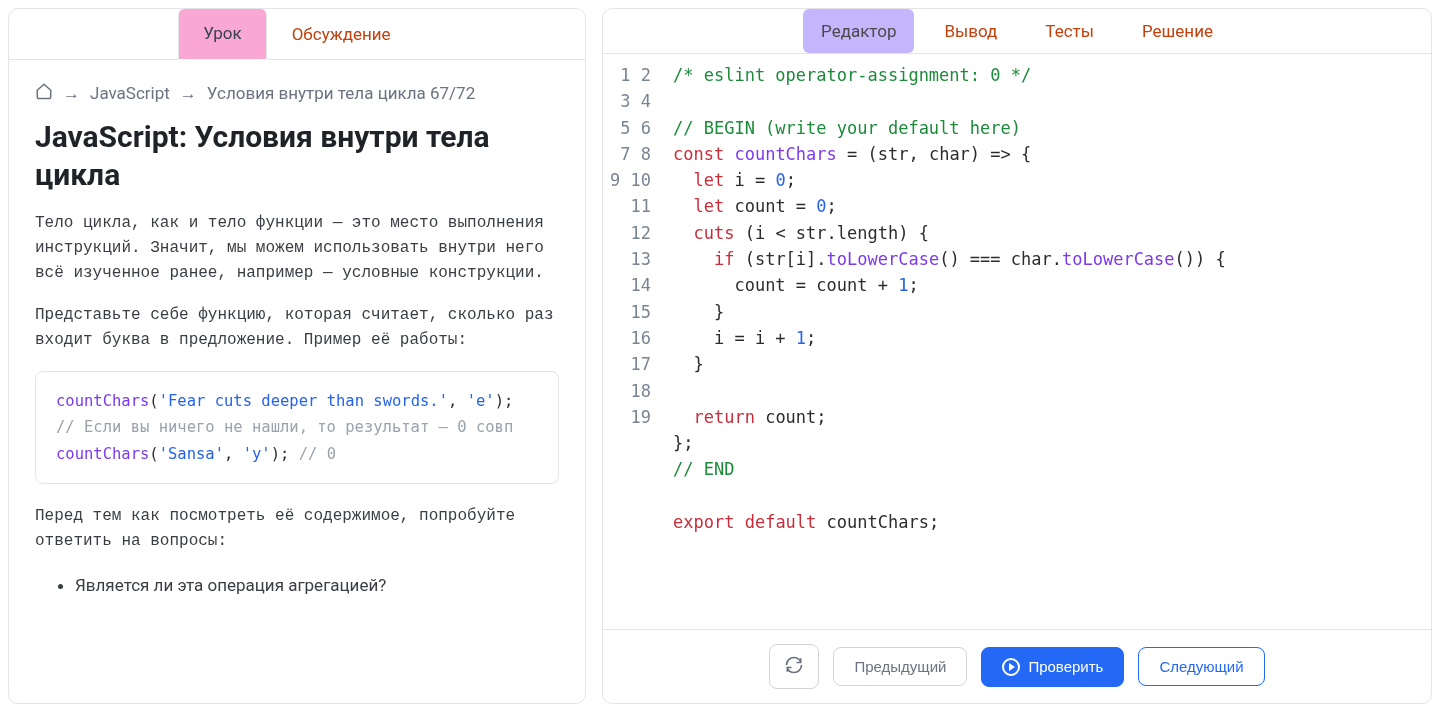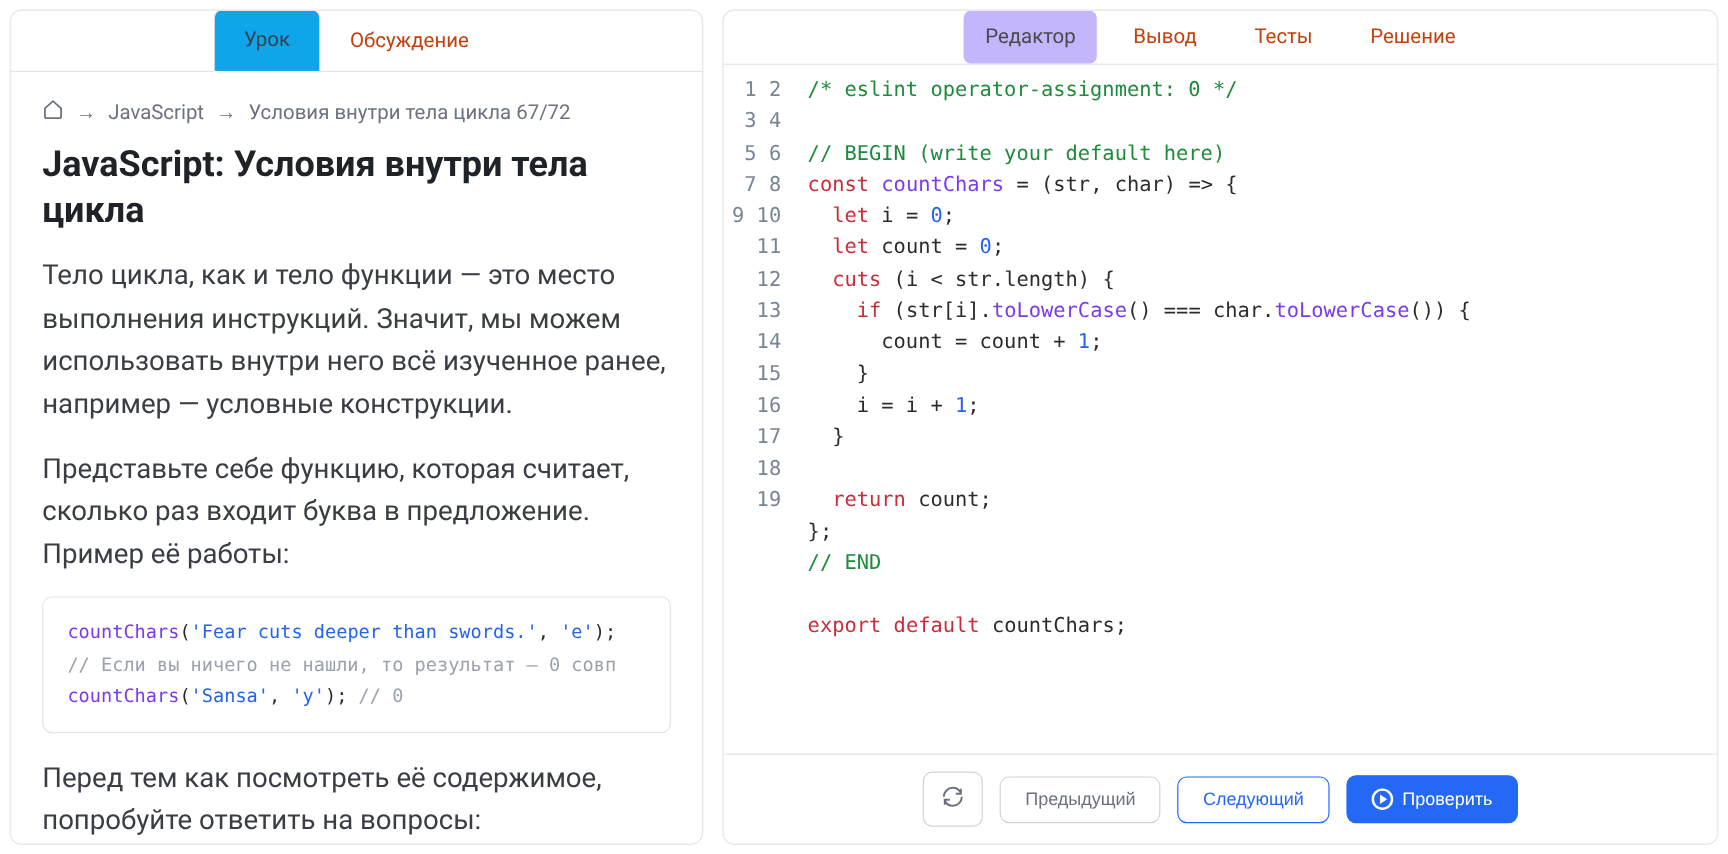--- a/index.html
+++ b/index.html
@@ -9,29 +9,29 @@
     .left { width: 578px; }
     .right { flex: 1; }
     .tabs { display: flex; border-bottom: 1px solid #e3e5e8; }
     .left .tabs { justify-content: center; }
     .right .tabs { justify-content: center; gap: 12px; }
     .tab { padding: 14px 24px; font-size: 17px; color: #c2410c; cursor: pointer; position: relative; }
     .tab.active { color: #374151; background: #f0f2f4; border-radius: 6px 6px 0 0; }
     .left .tab.active { background: transparent; border-left: 1px solid #e3e5e8; border-right: 1px solid #e3e5e8; border-top: none; margin-bottom: -1px; background: #fff; }
     .left .tabs { padding: 0; }
     .left .tab { border: 1px solid transparent; }
-    .left .tab.active { border-color: #e3e5e8; border-bottom-color: #fff; background: #0ea5e9; }
+    .left .tab.active { border-color: #e3e5e8; border-bottom-color: #fff; background: #f9a8d4; }
     .right .tab { padding: 12px 18px; }
     .right .tab.active { background: #c4b5fd; color: #4a4a4a; border-radius: 6px; }
     .content { padding: 22px 26px; overflow-y: auto; flex: 1; }
     .breadcrumb { display: flex; align-items: center; gap: 10px; font-size: 17px; color: #6b7280; margin-bottom: 14px; }
     .breadcrumb .home-icon svg { width: 18px; height: 18px; }
     .breadcrumb .arrow { color: #6b7280; }
     h1 { font-size: 30px; font-weight: 700; color: #1f2328; margin-bottom: 18px; line-height: 1.25; }
-    p { font-size: 23px; color: #3a3e44; line-height: 1.55; margin-bottom: 18px; }
+    p { font-size: 16px; color: #3a3e44; line-height: 1.55; margin-bottom: 18px; font-family: Liberation Mono, monospace; }
     ul { padding-left: 40px; margin-bottom: 18px; }
     li { font-size: 17px; color: #3a3e44; line-height: 1.55; }
     .code-sample { border: 1px solid #e3e5e8; border-radius: 8px; padding: 16px 20px; font-family: "SFMono-Regular", Consolas, Menlo, monospace; font-size: 15.5px; line-height: 1.7; margin-bottom: 20px; overflow-x: hidden; white-space: pre; }
     .cs-fn { color: #7c3aed; }
     .cs-str { color: #2563eb; }
     .cs-com { color: #9aa2ac; }
     .editor { flex: 1; overflow: auto; display: flex; font-family: "SFMono-Regular", Consolas, Menlo, monospace; font-size: 17px; line-height: 26.3px; }
     .gutter { width: 70px; text-align: right; padding-right: 22px; color: #7a8594; user-select: none; padding-top: 8px; }
     .code { flex: 1; padding-top: 8px; white-space: pre; }
     .code .com { color: #1d8b3b; }
@@ -130,20 +130,20 @@
     <div class="footer">
       <button class="btn icon-only">
         <span>
           <svg width="20" height="20" viewBox="0 0 24 24" fill="none" stroke="#6b7280" stroke-width="2">
               <path d="M3 12a9 9 0 019-9 9 9 0 018 5M21 12a9 9 0 01-9 9 9 9 0 01-8-5"></path>
               <path d="M20 4v5h-5M4 20v-5h5"></path>
             </svg>
         </span>
       </button>
       <button class="btn">Предыдущий</button>
-      <button class="btn outline-primary">Следующий</button>
       <button class="btn primary">
         <span class="play-icon"></span>
         <span>Проверить</span>
       </button>
+      <button class="btn outline-primary">Следующий</button>
     </div>
   </div>
 </div>
 
 </body></html>

